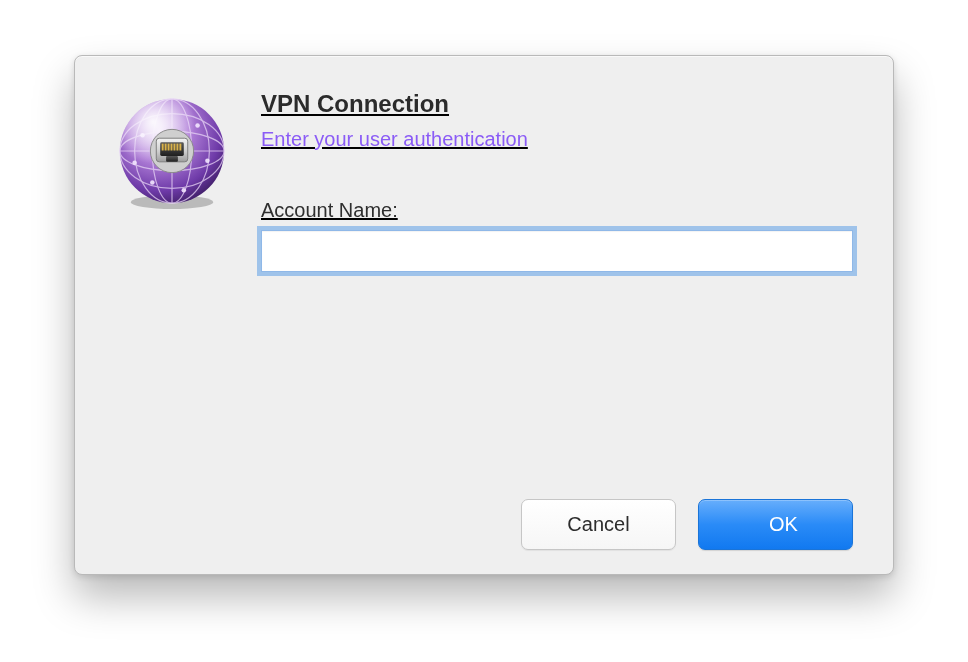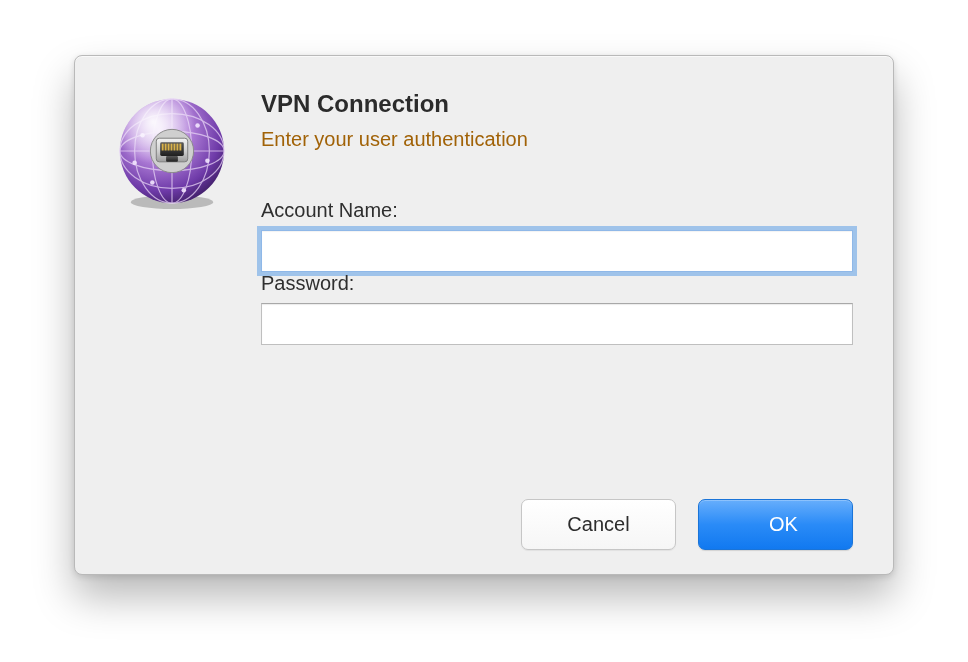--- a/index.html
+++ b/index.html
@@ -28,20 +28,21 @@
         0 22px 40px rgba(0,0,0,0.28),
         0 2px 6px rgba(0,0,0,0.12),
         inset 0 1px 0 rgba(255,255,255,0.6);
       padding: 30px 30px 24px 38px;
       display: flex;
       flex-direction: column;
     }
     .dialog-body {
       display: flex;
       flex: 1 1 auto;
+      text-decoration: underline;
     }
     .icon-col {
       width: 140px;
       flex: 0 0 140px;
       display: flex;
       justify-content: flex-start;
       align-items: flex-start;
       padding-top: 6px;
     }
     .content-col {
@@ -51,21 +52,21 @@
     }
     .title {
       font-size: 24px;
       font-weight: 700;
       color: #2b2b2b;
       margin-top: 4px;
       margin-bottom: 10px;
     }
     .subtitle {
       font-size: 20px;
-      color: #a16207;
+      color: #8b5cf6;
       margin-bottom: 48px;
     }
     .field-label {
       font-size: 20px;
       color: #2f2f2f;
       margin-bottom: 8px;
     }
     .field-row { }
     .text-input {
       width: 100%;
@@ -186,24 +187,20 @@
 
       <div class="content-col">
         <div class="title">VPN Connection</div>
         <div class="subtitle">Enter your user authentication</div>
 
         <div class="field-row">
           <div class="field-label">Account Name:</div>
           <input type="text" class="text-input focused" value="" style="">
         </div>
 
-        <div class="field-row">
-          <div class="field-label">Password:</div>
-          <input type="password" class="text-input" value="" style="">
-        </div>
       </div>
     </div>
 
     <div class="button-row">
       <button class="btn btn-cancel">Cancel</button>
       <button class="btn btn-ok">OK</button>
     </div>
   </div>
 </div>
 

